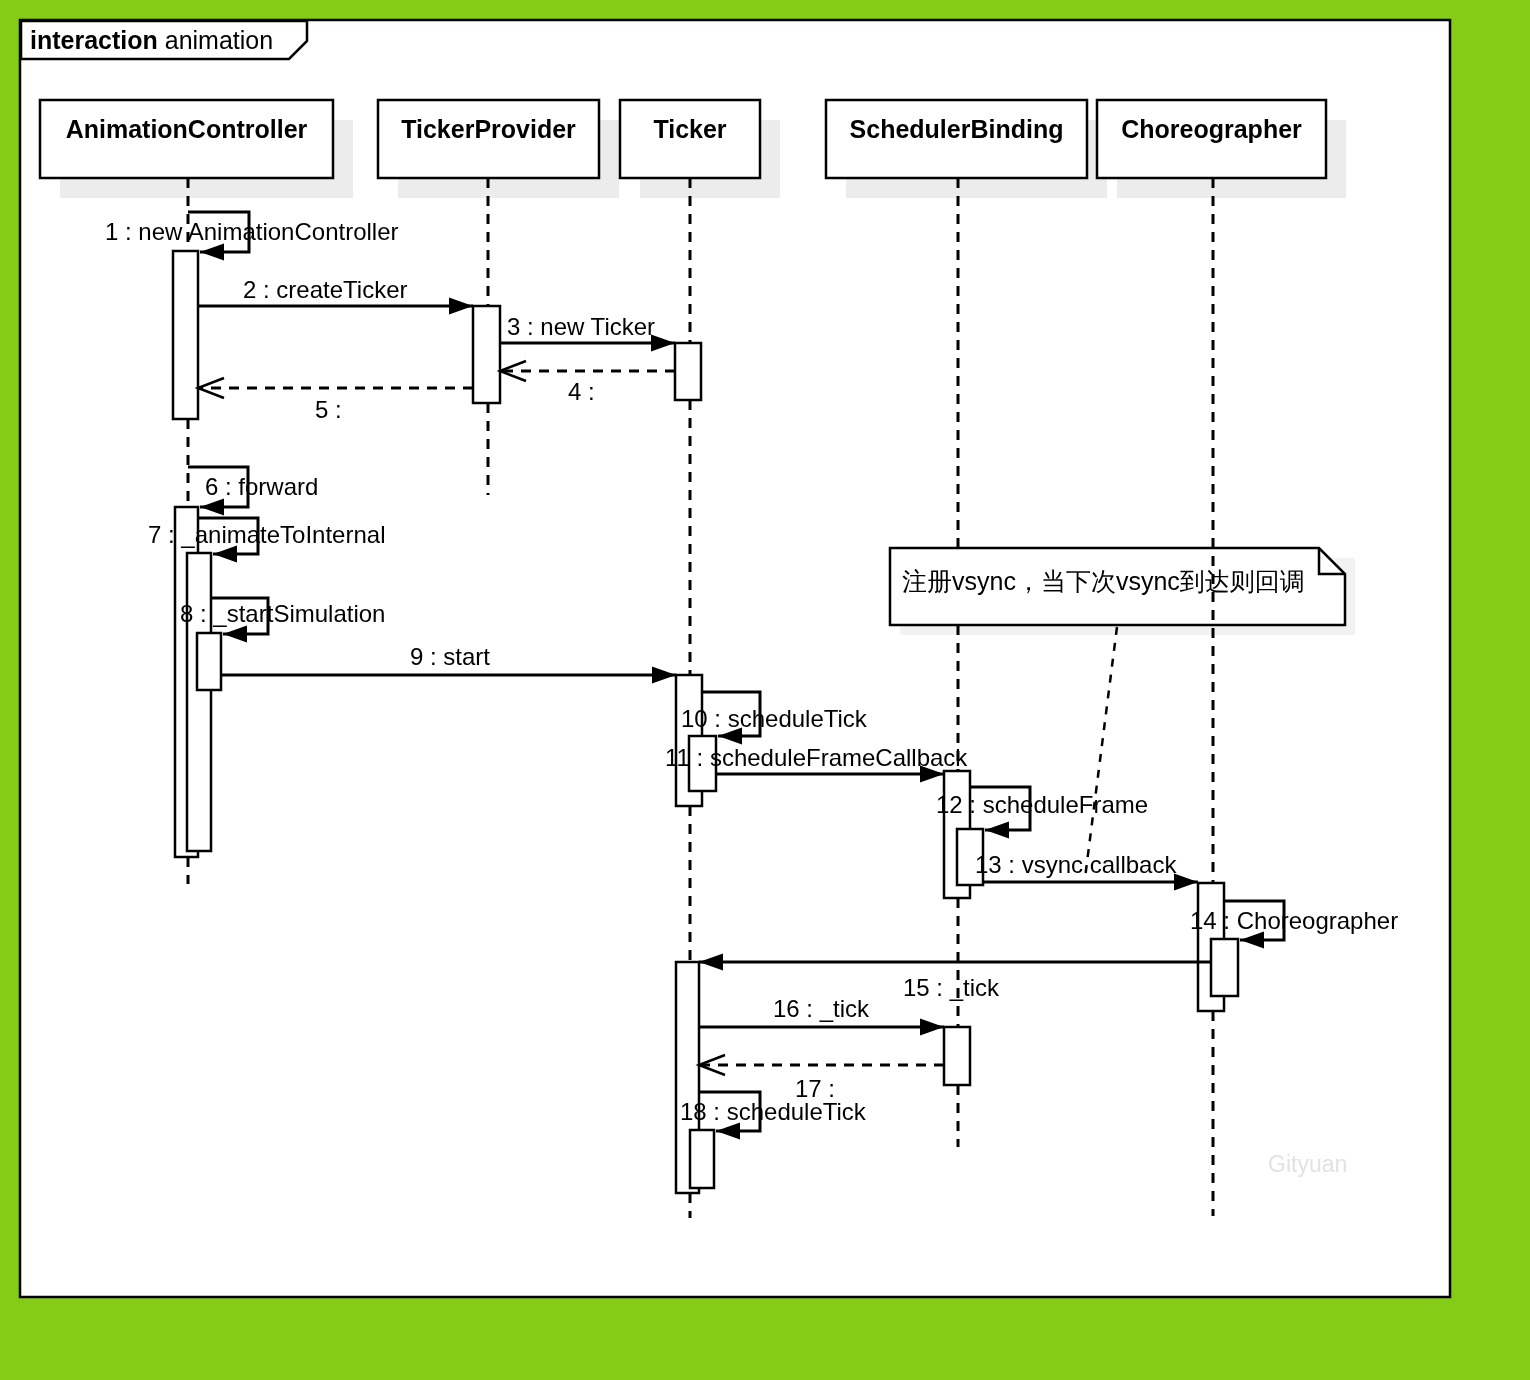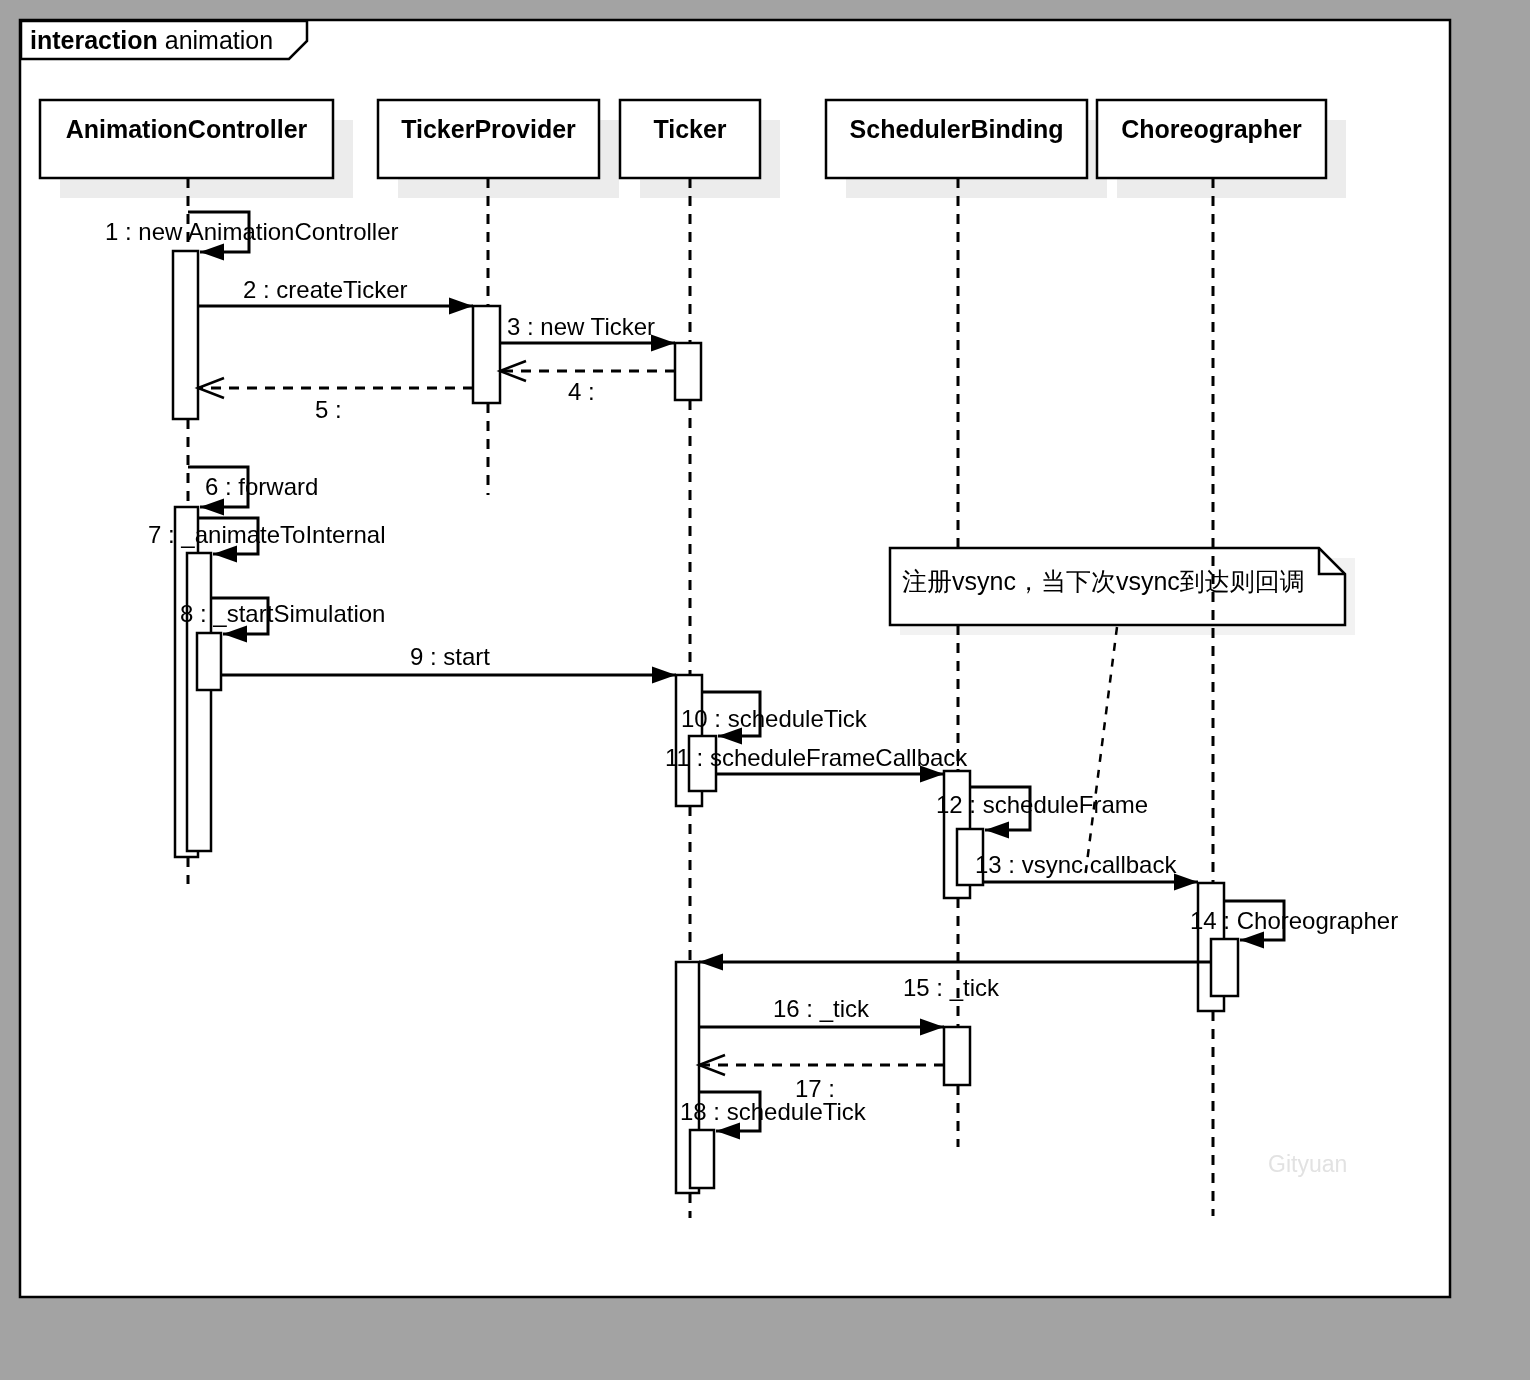--- a/index.html
+++ b/index.html
@@ -1,16 +1,16 @@
 <!DOCTYPE html>
 <html><head>
 <meta charset="utf-8">
 <style>
   html,body{margin:0;padding:0;background:#ffffff;}
-  .stage{position:relative;width:1530px;height:1380px;background:#a3a3a3;overflow:hidden;text-align:right;}
+  .stage{position:relative;width:1530px;height:1380px;background:#84cc16;overflow:hidden;text-align:right;}
   svg text{font-family:"Liberation Sans","DejaVu Sans",sans-serif;}
 </style>
 </head>
 <body>
 
 <div class="stage">
   <svg id="diagram" width="1530" height="1380" viewBox="0 0 1530 1380" xmlns="http://www.w3.org/2000/svg">
       <rect x="20" y="20" width="1430" height="1277" fill="#ffffff" stroke="#000000" stroke-width="2.5"></rect>
       <polygon points="21,21 307,21 307,41 289,59 21,59" fill="#ffffff" stroke="#000000" stroke-width="2.5"></polygon>
       <text x="30" y="49" font-size="25" fill="#000000"><tspan font-weight="bold">interaction</tspan><tspan> animation</tspan></text>

